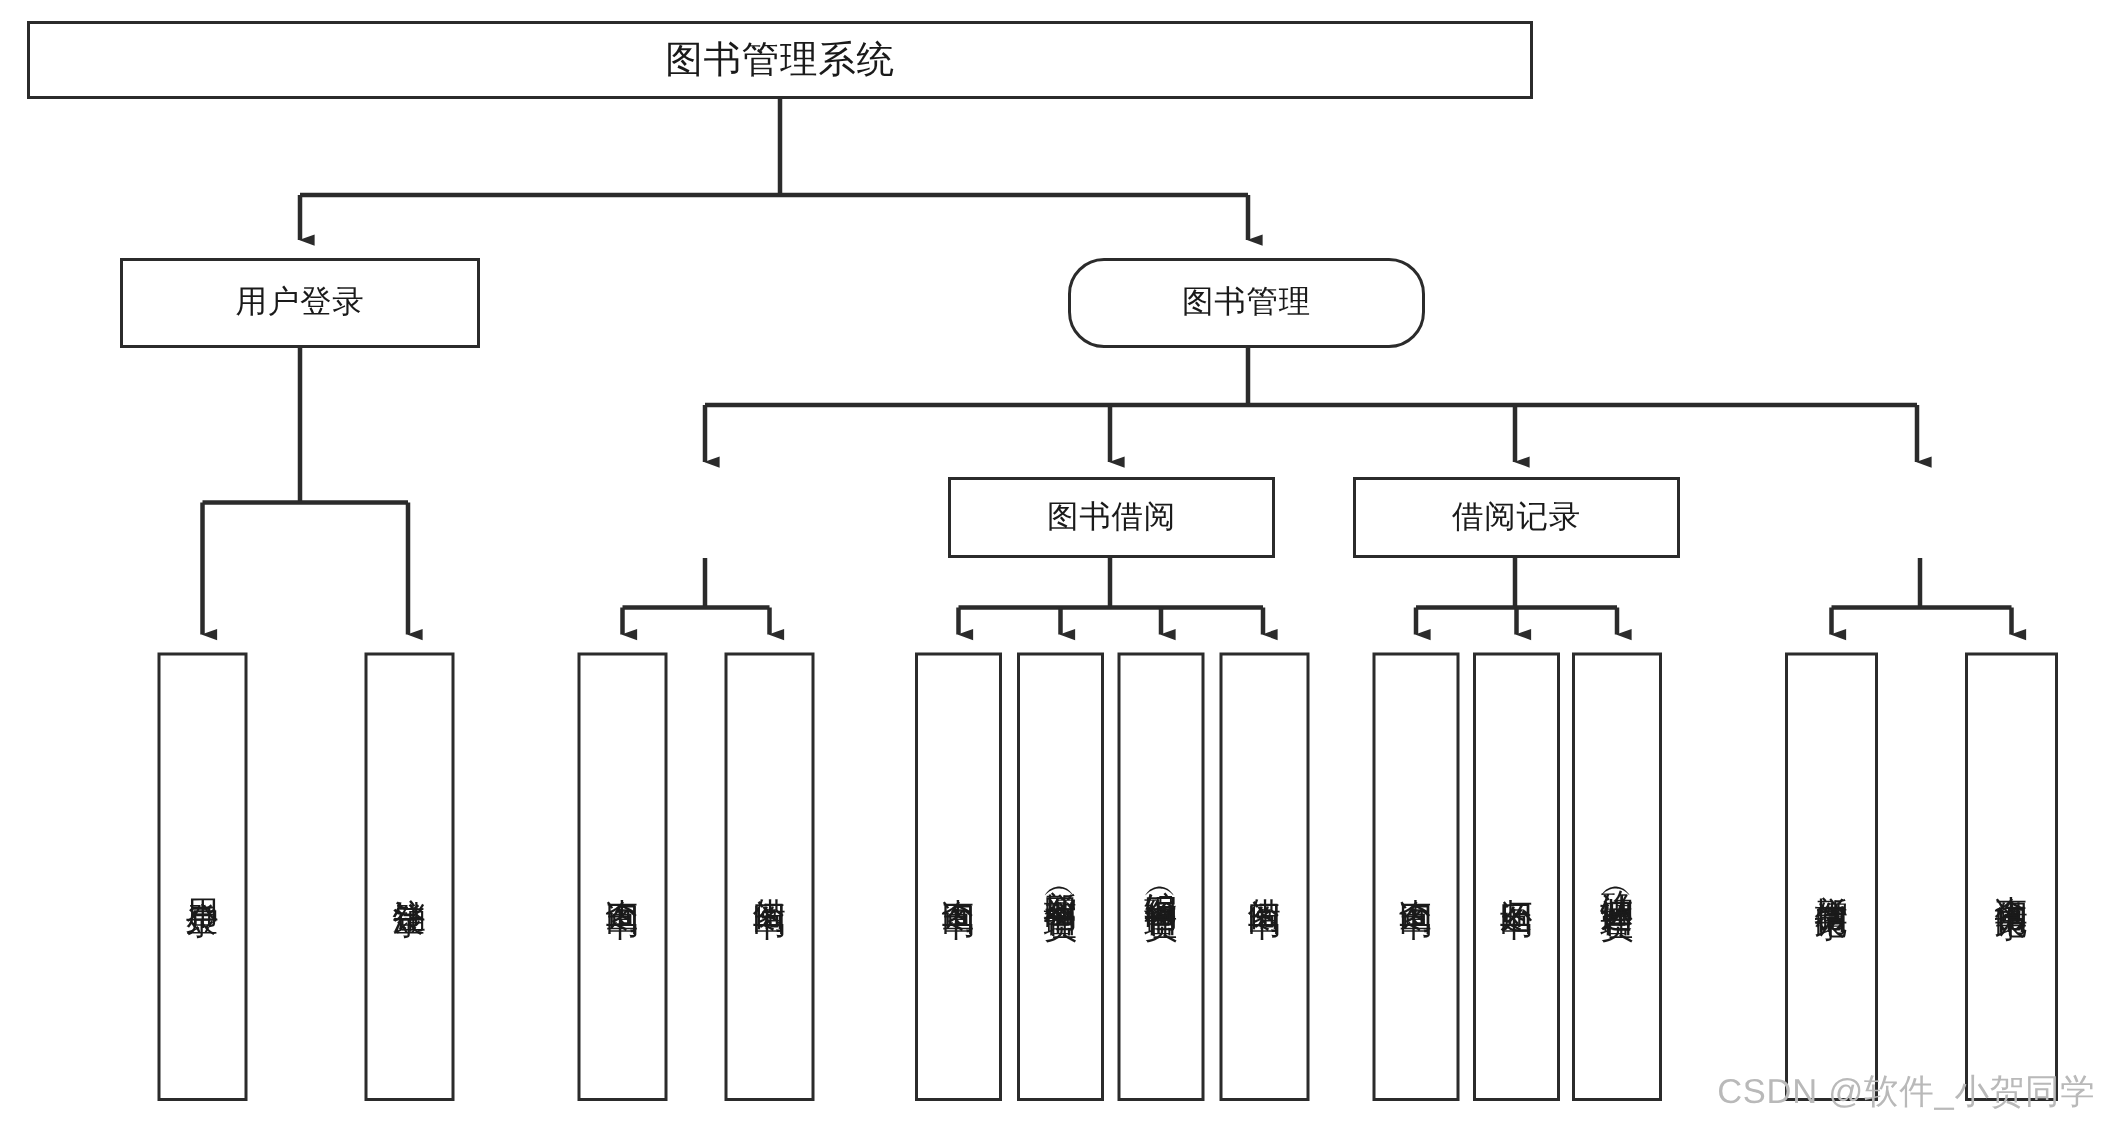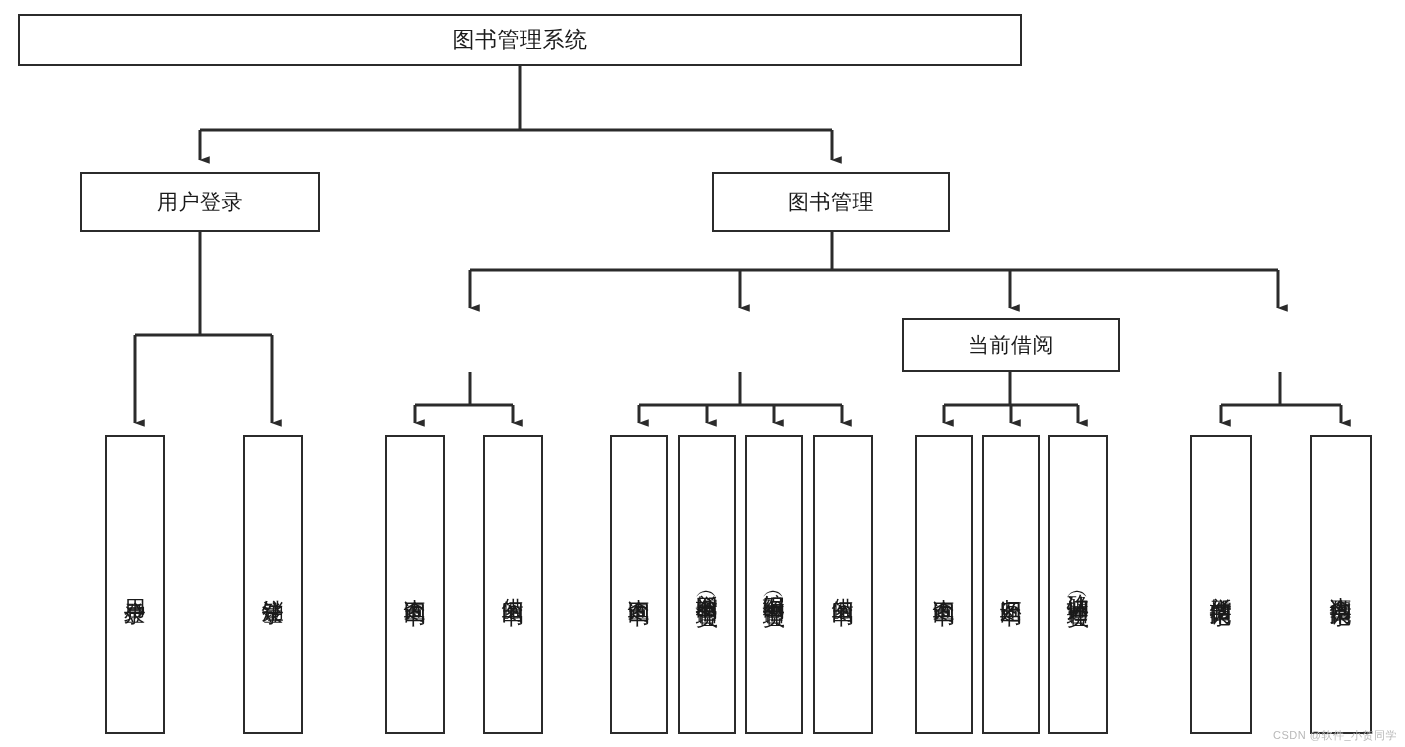--- a/index.html
+++ b/index.html
@@ -32,38 +32,38 @@
     z-index:2;
   }
   .node .lbl{
     font-size:21px;
     line-height:1.15;
     letter-spacing:0.5px;
     color:#1a1a1a;
     white-space:nowrap;
     text-align:center;
   }
-  .node.root .lbl{ font-size:22px; }
+  .node.root .lbl{ font-size:25px; }
   .node.leaf{
     border-width:2.5px;
   }
   .node.leaf .lbl{
     writing-mode:vertical-rl;
     text-orientation:upright;
     font-size:22px;
     line-height:1.25;
     letter-spacing:2px;
     white-space:nowrap;
     max-height:280px;
   }
   .watermark{
     position:absolute;
     right:8px;
     bottom:4px;
-    font-size:11px;
+    font-size:23px;
     color:#b9b9b9;
     letter-spacing:0.5px;
     z-index:5;
     white-space:nowrap;
     font-family:"Liberation Sans","DejaVu Sans",sans-serif;
   }
 </style>
 </head>
 <body>
 
@@ -120,26 +120,29 @@
     </g>
   </svg>
 
   <div class="node root" style="left: 18px; top: 14px; width: 1004px; height: 52px;">
     <span class="lbl">图书管理系统</span>
   </div>
 
   <div class="node lvl2" style="left: 80px; top: 172px; width: 240px; height: 60px;">
     <span class="lbl">用户登录</span>
   </div>
-  <div class="node lvl2" style="left: 712px; top: 172px; width: 238px; height: 60px;">
+  <div class="node lvl2" style="left: 712px; top: 172px; width: 238px; height: 60px; border-radius: 24px;">
     <span class="lbl">图书管理</span>
   </div>
 
+  <div class="node lvl3" style="left: 632px; top: 318px; width: 218px; height: 54px;">
+    <span class="lbl">图书借阅</span>
+  </div>
   <div class="node lvl3" style="left: 902px; top: 318px; width: 218px; height: 54px;">
-    <span class="lbl">当前借阅</span>
+    <span class="lbl">借阅记录</span>
   </div>
 
   <div class="node leaf" style="left: 105px; top: 435px; width: 60px; height: 299px;">
     <span class="lbl">用户登录</span>
   </div>
   <div class="node leaf" style="left: 243px; top: 435px; width: 60px; height: 299px;">
     <span class="lbl">注销登录</span>
   </div>
   <div class="node leaf" style="left: 385px; top: 435px; width: 60px; height: 299px;">
     <span class="lbl">查询图书</span>

